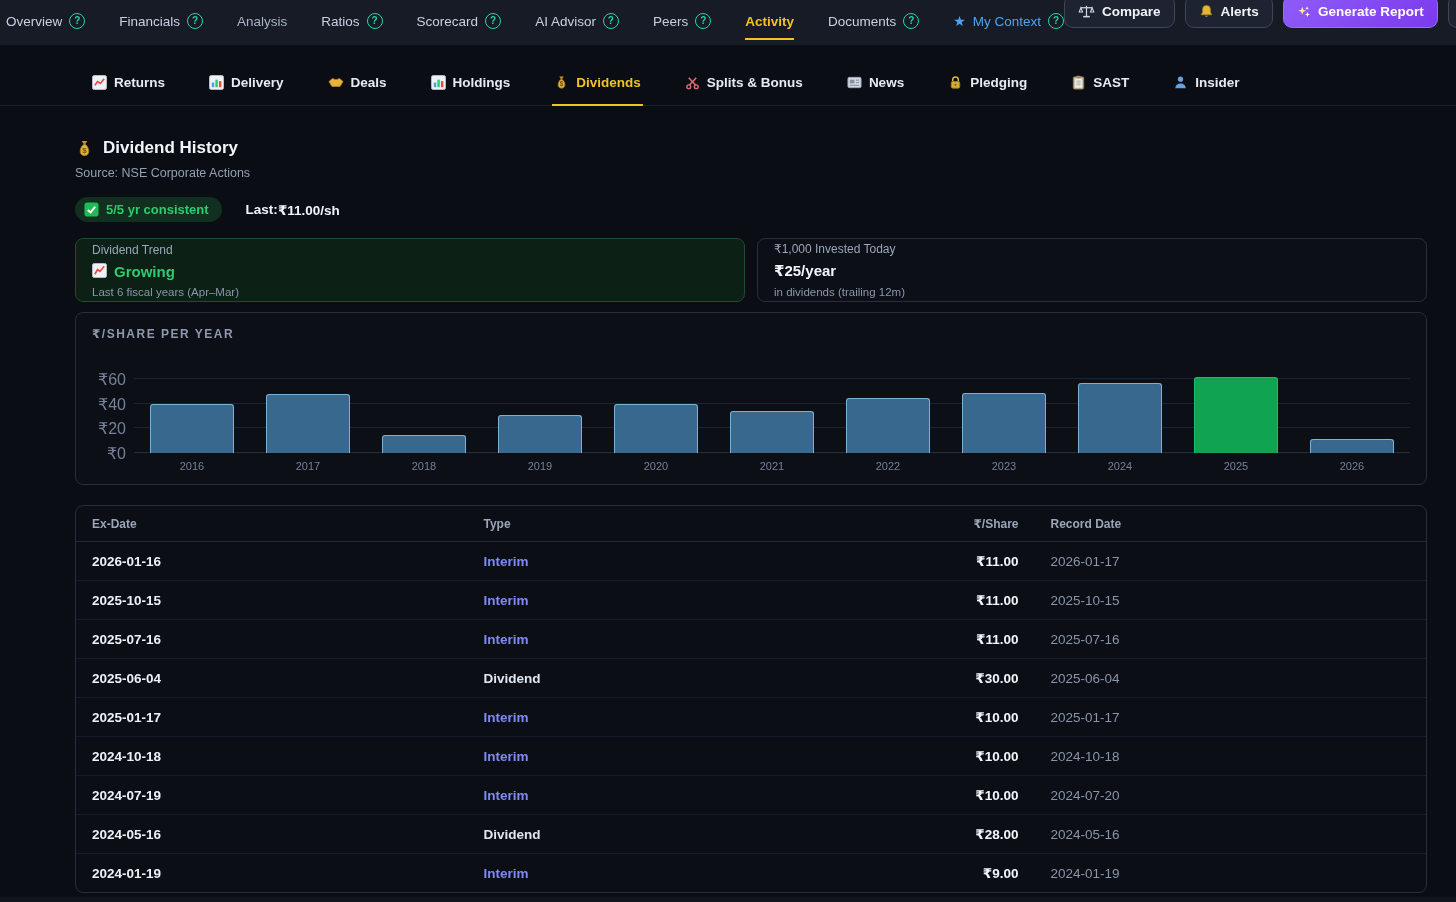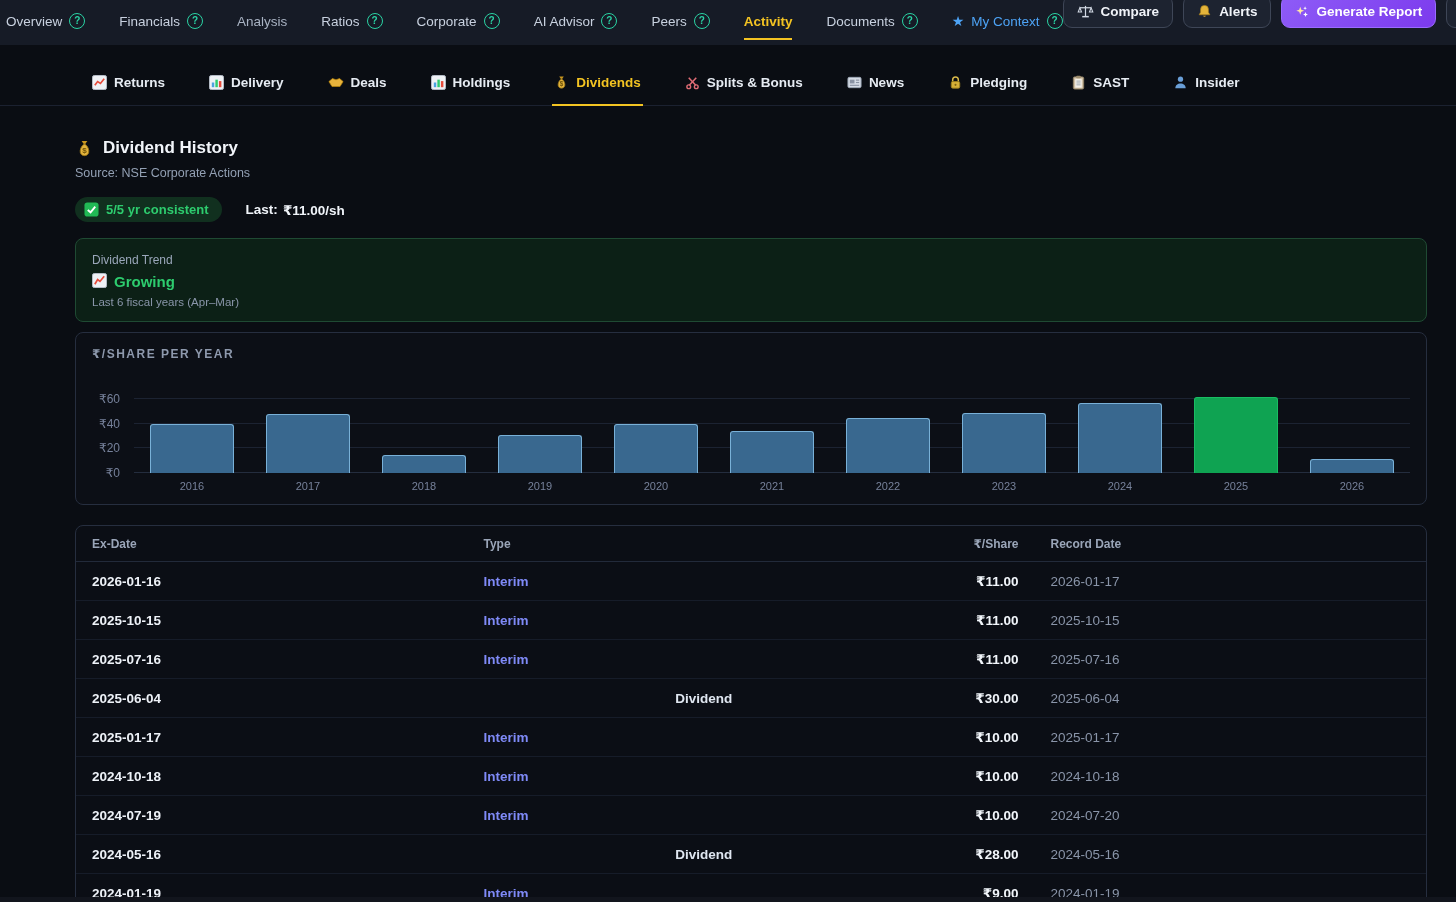--- a/index.html
+++ b/index.html
@@ -62,46 +62,46 @@
     margin-top:32px; display:flex; align-items:center; gap:9px;
     font-size:17px; font-weight:700; color:#f2f5fa;
   }
   .sec-source { margin-top:8px; font-size:12.5px; color:#93a0b4; }
   .badge-row { margin-top:17px; display:flex; align-items:center; gap:24px; }
   .pill {
     display:inline-flex; align-items:center; gap:7px;
     background:#11301f; border-radius:14px; padding:5px 13px 5px 9px;
     color:#2dcc6e; font-size:13px; font-weight:700;
   }
-  .last-line { font-size:13.5px; font-weight:700; color:#f0f4f9; display:flex; gap:5px; }
+  .last-line { font-size:13.5px; font-weight:700; color:#f0f4f9; display:flex; }
 
   
   .cards { margin-top:16px; display:flex; gap:12px; }
   .card {
-    flex:1; border-radius:8px; padding:14px 16px; height:84px;
+    flex:1; border-radius:8px; padding:14px 16px; height:64px;
     display:flex; flex-direction:column; justify-content:center; gap:6px;
   }
   .card.trend { background:#0c2016; border:1px solid #1f4a33; }
   .card.invest { background:#0c0f16; border:1px solid #262e3f; }
   .card-label { font-size:12px; color:#9aa6ba; }
   .card-value { font-size:15px; font-weight:700; display:flex; align-items:flex-start; gap:7px; }
   .card.trend .card-value { color:#2dcc6e; }
   .card.invest .card-value { color:#f2f5fa; }
   .card-sub { font-size:11.5px; color:#8a96aa; }
 
   
   .chart-card {
     margin-top:10px; background:#0c0f16; border:1px solid #262e3f;
     border-radius:8px; padding:14px 16px 12px 16px;
   }
   .chart-title { font-size:12px; font-weight:700; letter-spacing:1.5px; color:#8e99ad; }
   .chart-area { display:flex; margin-top:20px; }
   .y-axis { width:42px; position:relative; height:92px; }
   .ytick {
-    position:absolute; right:14px; font-size:12px; color:#76819a;
+    position:absolute; right:8px; font-size:16px; color:#76819a;
     transform:translateY(50%);
   }
   .yt0 { bottom:0; } .yt1 { bottom:24.7px; } .yt2 { bottom:49.3px; } .yt3 { bottom:74px; }
   .plot { flex:1; position:relative; height:92px; }
   .gridline { position:absolute; left:0; right:0; height:1px; background:#1c2332; }
   .g0 { bottom:0; background:#242d3e; } .g1 { bottom:24.7px; } .g2 { bottom:49.3px; } .g3 { bottom:74px; }
   .bars { position:absolute; left:0; right:0; top:0; bottom:0; display:flex; align-items:flex-end; }
   .bar-slot { flex:1; display:flex; justify-content:center; align-items:flex-end; height:100%; }
   .bar {
     width:73%; border-radius:3px 3px 0 0;
@@ -120,21 +120,21 @@
   col.c1{width:29%;} col.c2{width:35%;} col.c3{width:7%;} col.c4{width:29%;}
   th {
     text-align:left; font-size:12px; font-weight:700; color:#9aa5b8;
     padding:11px 16px 10px 16px; border-bottom:1px solid #222a3a;
   }
   th.num { text-align:right; }
   td { padding:11px 16px; font-size:13.5px; border-top:1px solid #161c29; }
   tr:first-child td { border-top:none; }
   td.c-ex { font-weight:700; color:#eef2f8; }
   td.c-type.interim { color:#7f8af7; font-weight:700; }
-  td.c-type.dividend { color:#dfe6f0; font-weight:600;text-align:center; }
+  td.c-type.dividend { color:#dfe6f0; font-weight:600; }
   td.c-amt { font-weight:700; color:#f2f6fb; text-align:right; }
   td.c-rec { color:#8a95a9; }
 
   .bottom-strip {
     position:fixed; left:0; right:0; bottom:0; height:5px; background:#12151d; z-index:9;
   }
 </style>
 </head>
 <body>
 
@@ -149,21 +149,21 @@
       <span class="help">?</span>
     </div>
     <div class="nav-item dim">
       <span>Analysis</span>
     </div>
     <div class="nav-item">
       <span>Ratios</span>
       <span class="help">?</span>
     </div>
     <div class="nav-item">
-      <span>Corporate</span>
+      <span>Scorecard</span>
       <span class="help">?</span>
     </div>
     <div class="nav-item">
       <span>AI Advisor</span>
       <span class="help">?</span>
     </div>
     <div class="nav-item">
       <span>Peers</span>
       <span class="help">?</span>
     </div>
@@ -364,20 +364,27 @@
         <span class="icon">
           <svg viewBox="0 0 16 16" width="15" height="15">
               <rect x="0.5" y="0.5" width="15" height="15" rx="2" fill="#eef1f5" stroke="#b9c0cc"></rect>
               <polyline points="3,12 6,7 8.5,9 13,3.5" fill="none" stroke="#e74c3c" stroke-width="1.8"></polyline>
             </svg>
         </span>
         <span>Growing</span>
       </div>
       <div class="card-sub">Last 6 fiscal years (Apr–Mar)</div>
     </div>
+    <div class="card invest">
+      <div class="card-label">₹1,000 Invested Today</div>
+      <div class="card-value">
+          <span>₹25/year</span>
+        </div>
+      <div class="card-sub">in dividends (trailing 12m)</div>
+    </div>
   </div>
 
   <div class="chart-card">
     <div class="chart-title">₹/SHARE PER YEAR</div>
     <div class="chart-area">
       <div class="y-axis">
         <span class="ytick yt0">₹0</span>
         <span class="ytick yt1">₹20</span>
         <span class="ytick yt2">₹40</span>
         <span class="ytick yt3">₹60</span>

